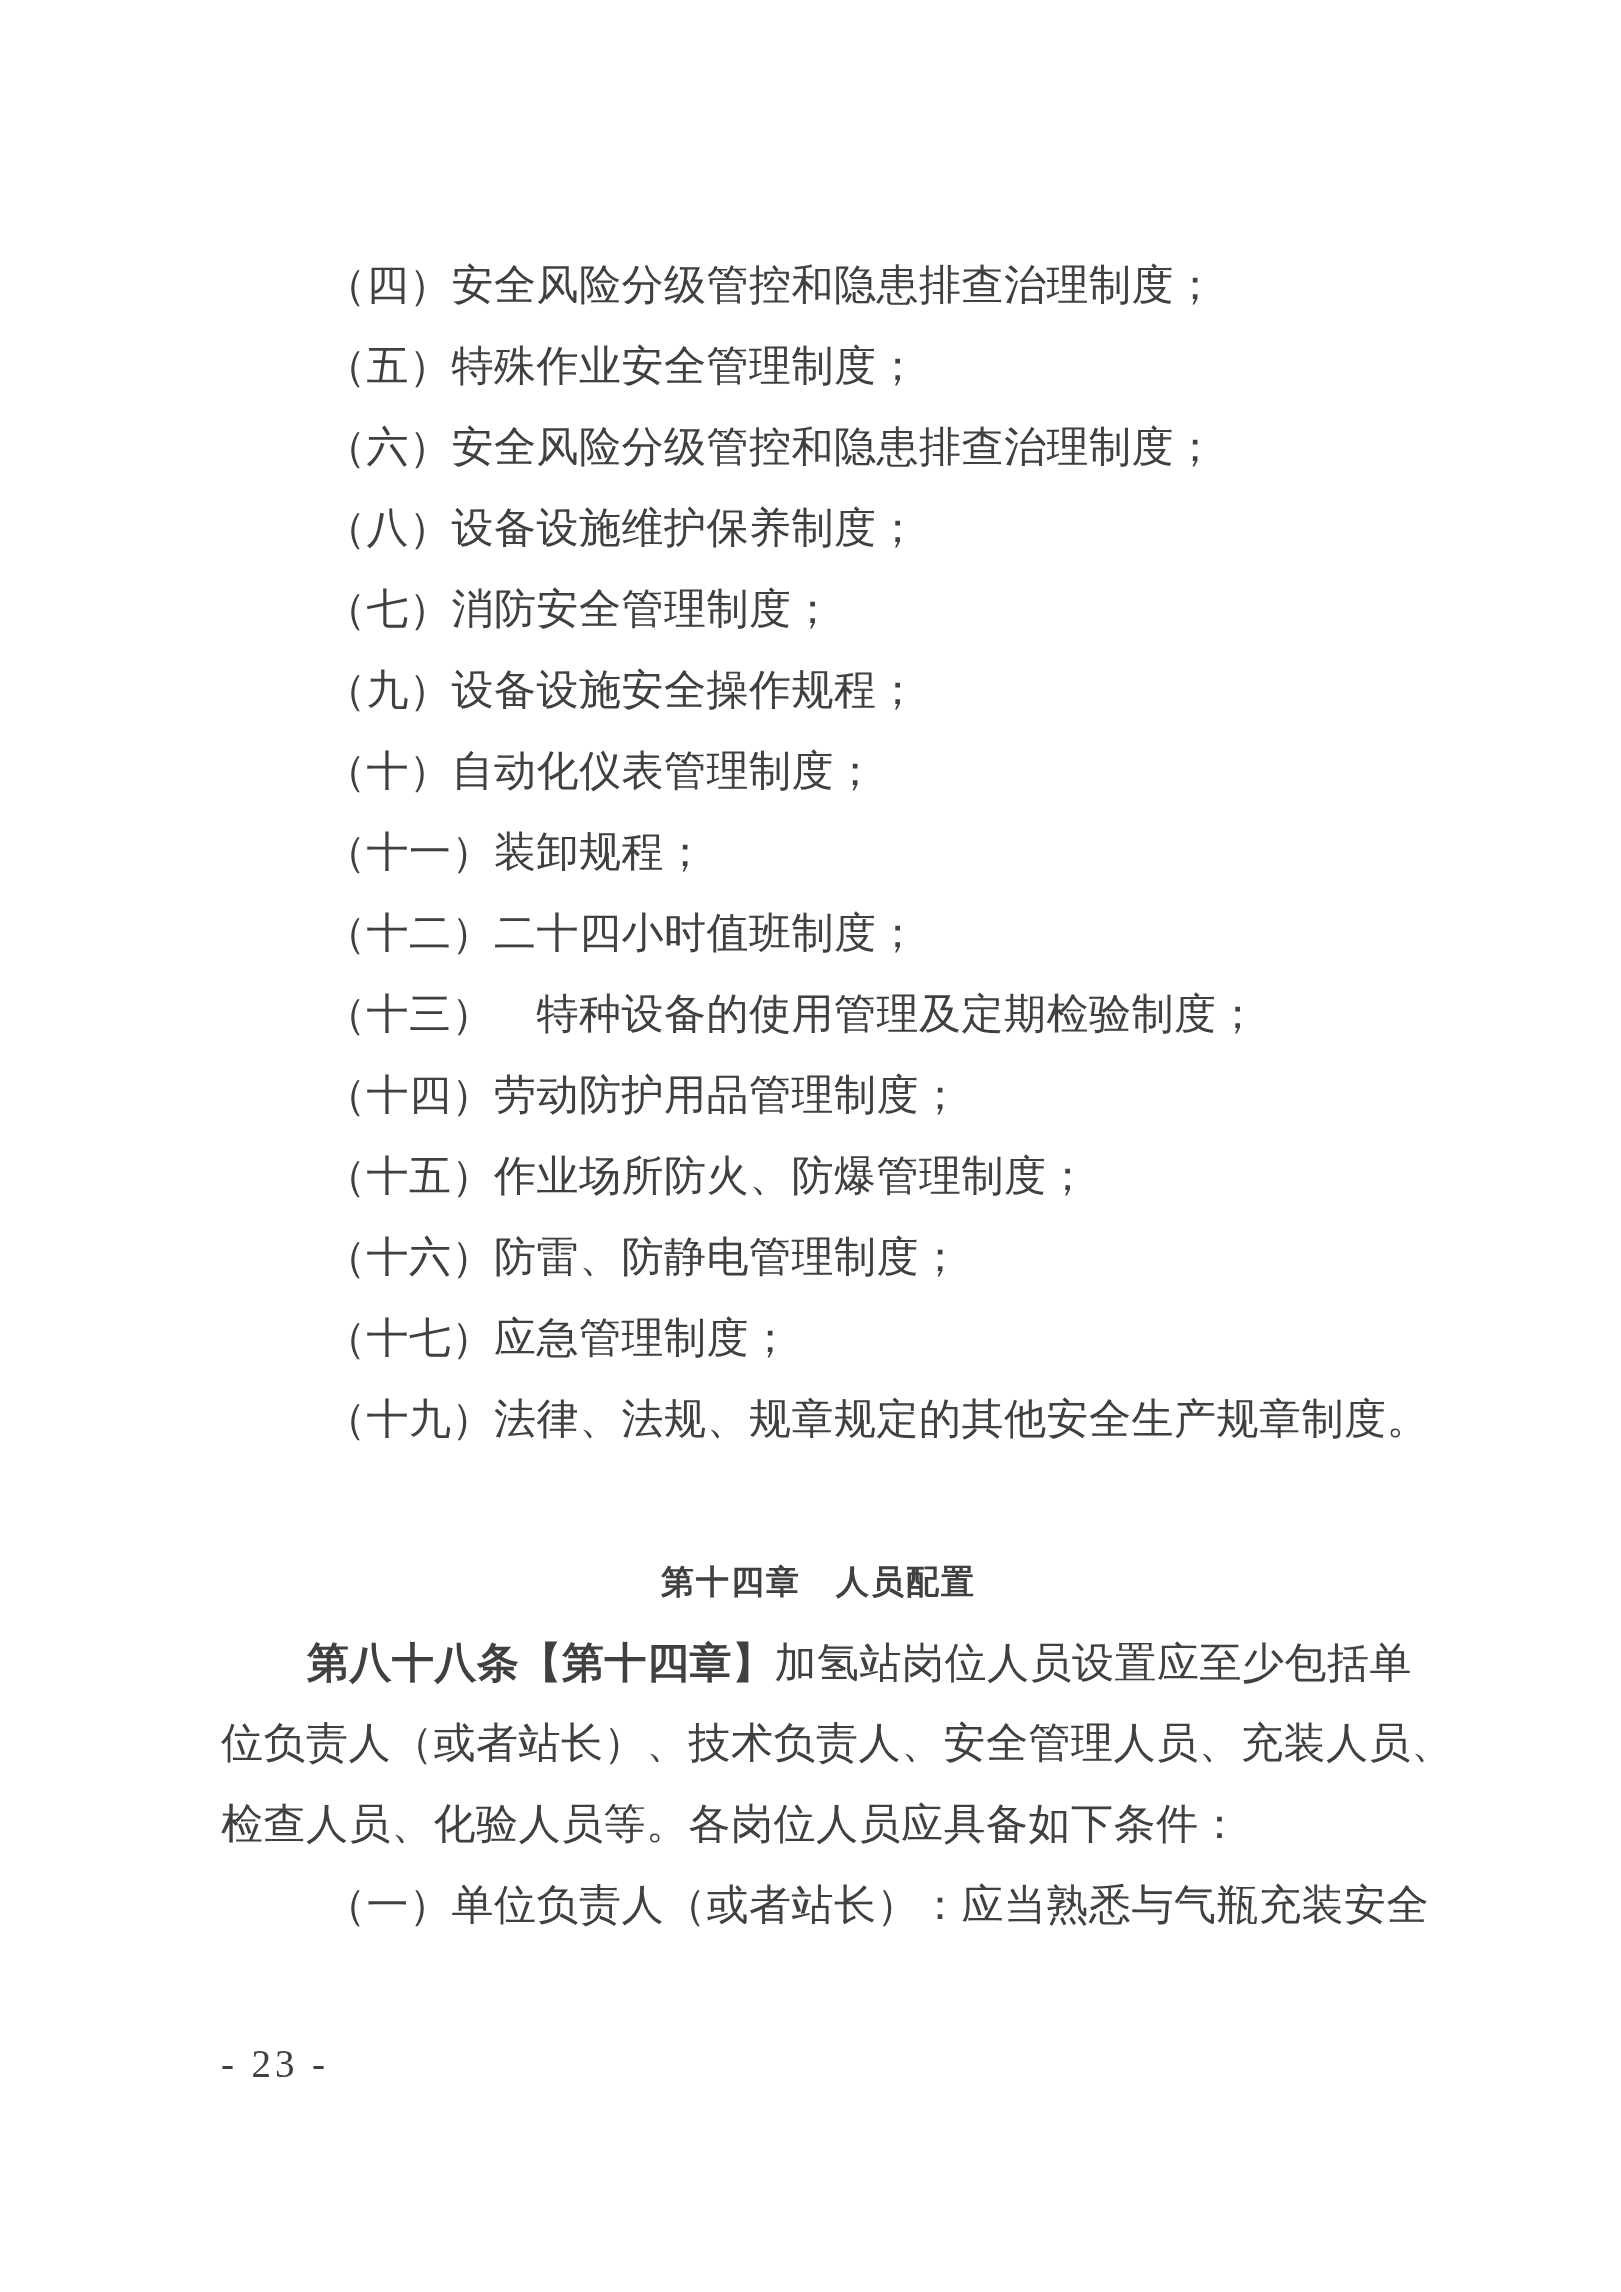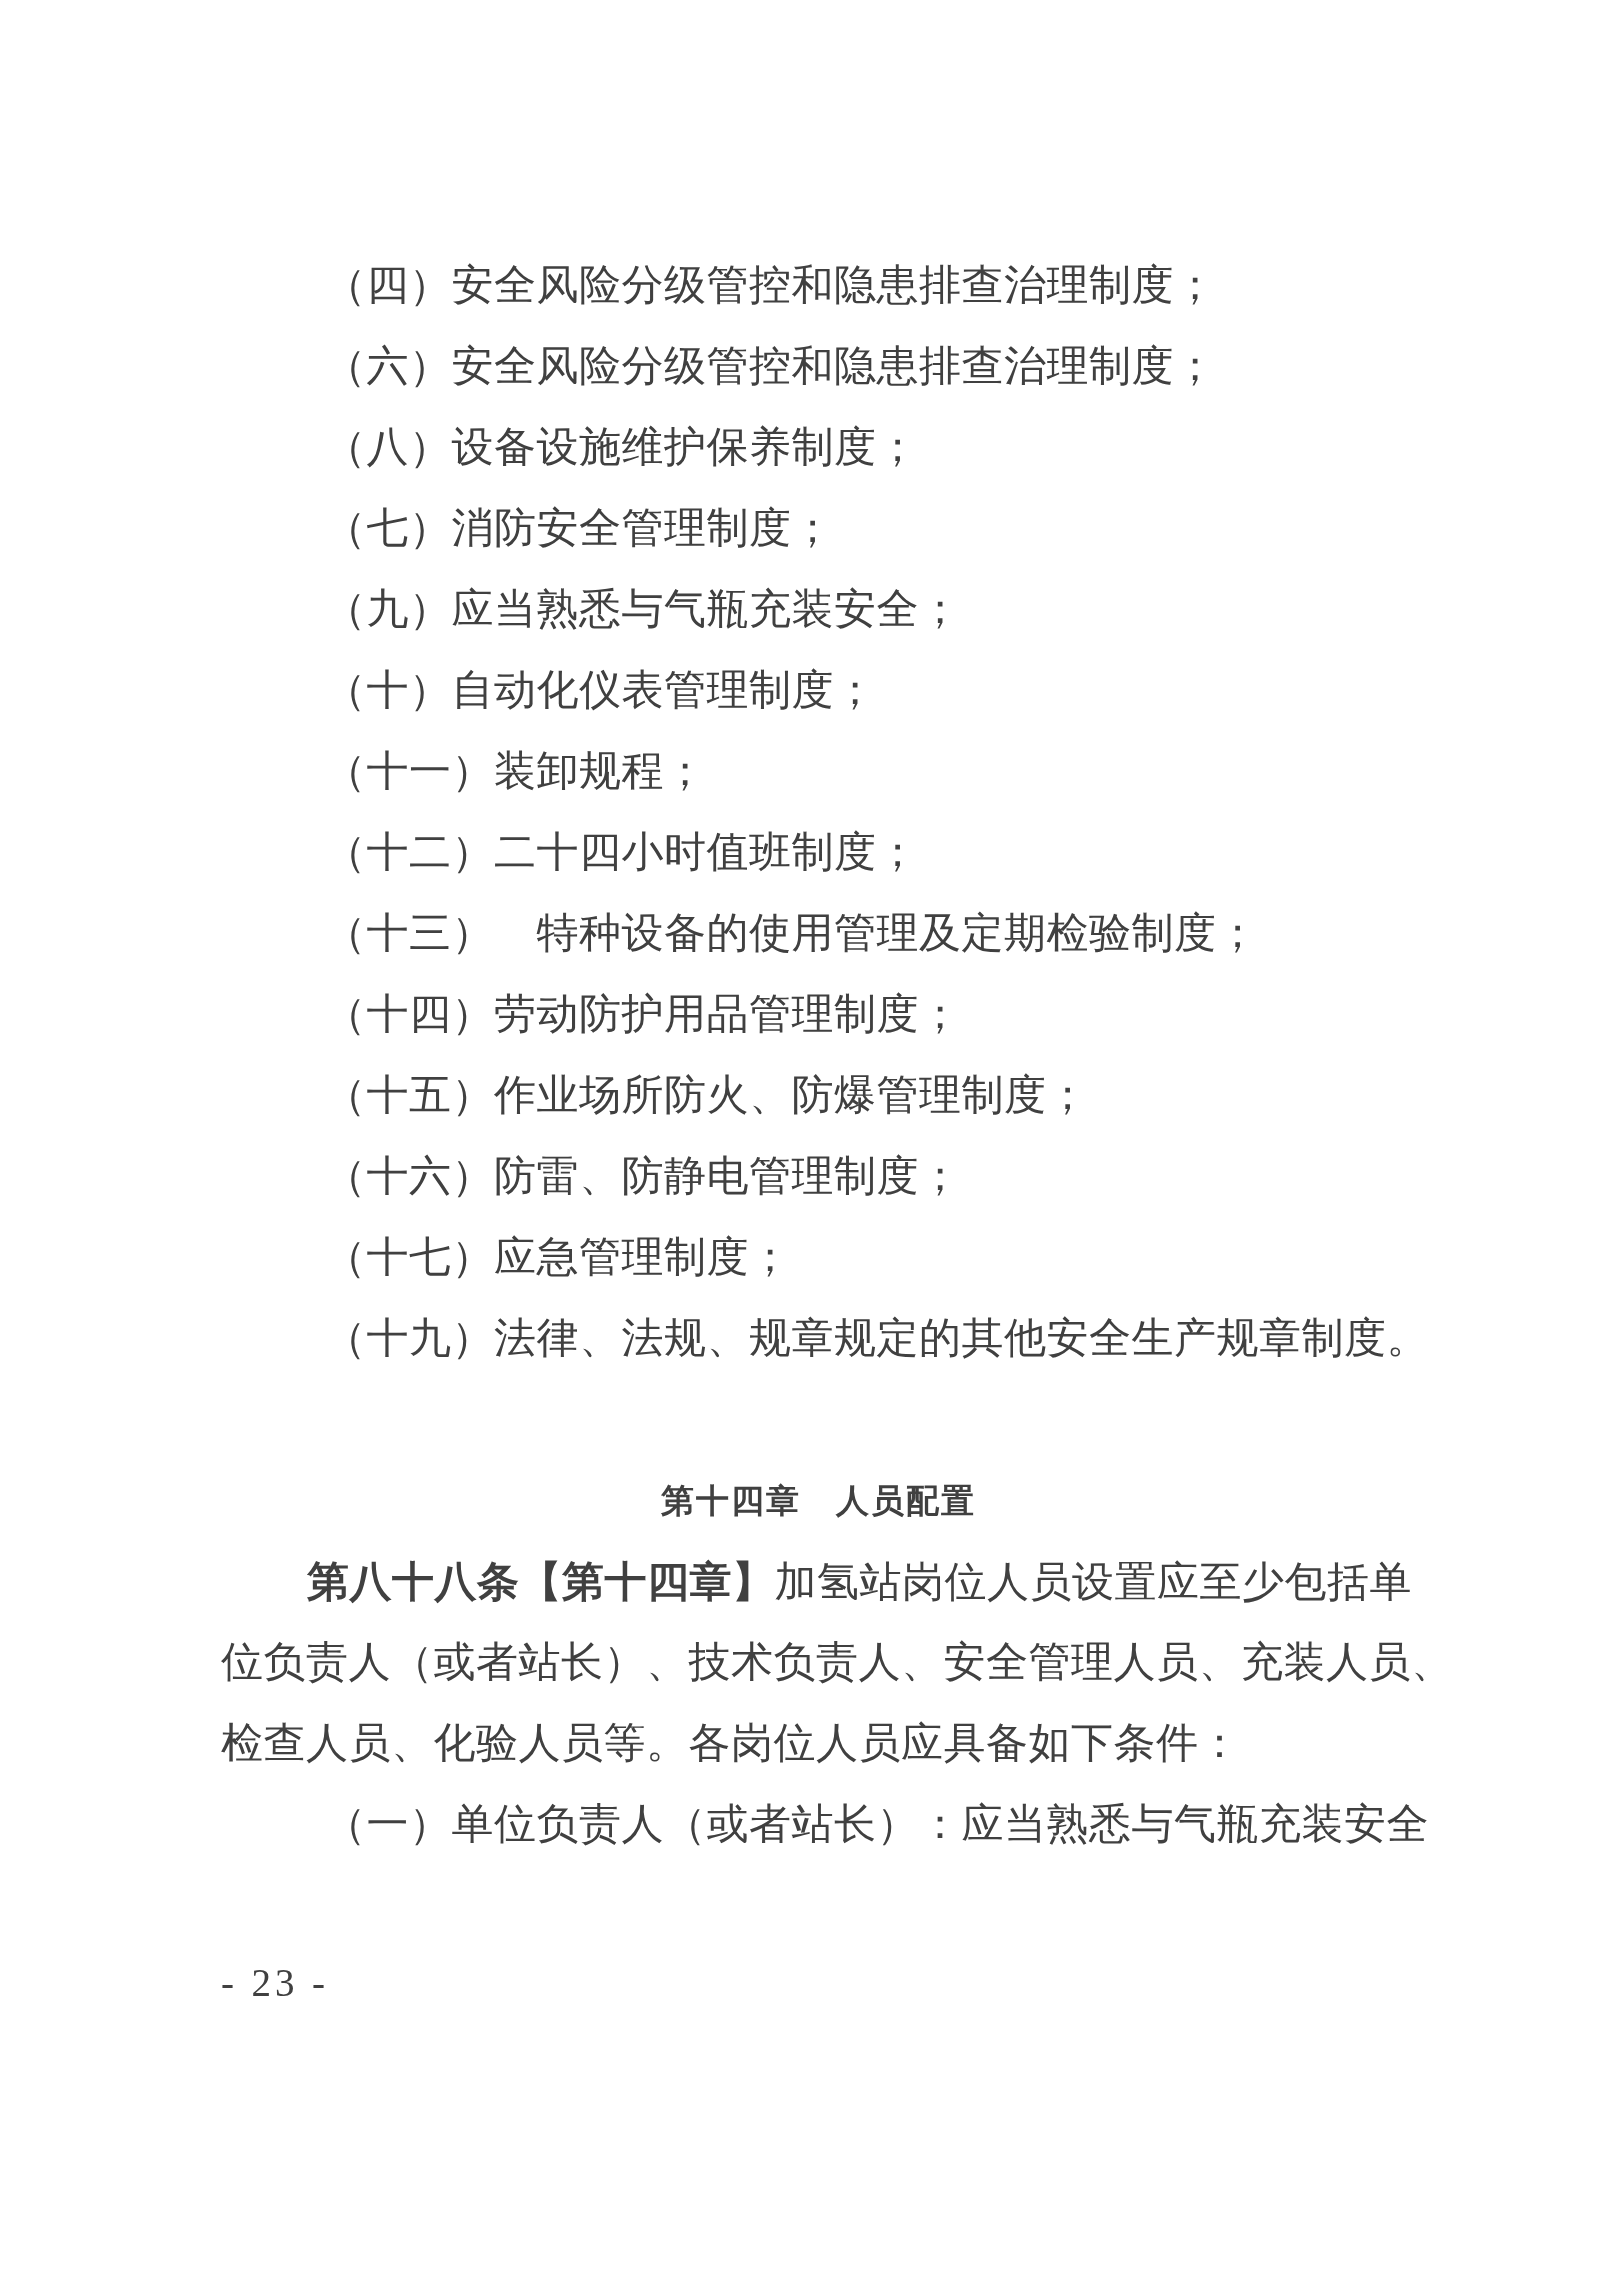--- a/index.html
+++ b/index.html
@@ -63,24 +63,25 @@
   }
 </style>
 </head>
 <body>
 
 <div class="page">
   <div class="content">
 
     <section class="list">
       <p class="line">（四）安全风险分级管控和隐患排查治理制度；</p>
+      <p class="line">（五）特殊作业安全管理制度；</p>
       <p class="line">（六）安全风险分级管控和隐患排查治理制度；</p>
       <p class="line">（八）设备设施维护保养制度；</p>
       <p class="line">（七）消防安全管理制度；</p>
-      <p class="line">（九）应当熟悉与气瓶充装安全；</p>
+      <p class="line">（九）设备设施安全操作规程；</p>
       <p class="line">（十）自动化仪表管理制度；</p>
       <p class="line">（十一）装卸规程；</p>
       <p class="line">（十二）二十四小时值班制度；</p>
       <p class="line">（十三）　特种设备的使用管理及定期检验制度；</p>
       <p class="line">（十四）劳动防护用品管理制度；</p>
       <p class="line">（十五）作业场所防火、防爆管理制度；</p>
       <p class="line">（十六）防雷、防静电管理制度；</p>
       <p class="line">（十七）应急管理制度；</p>
       <p class="line">（十九）法律、法规、规章规定的其他安全生产规章制度。</p>
     </section>

